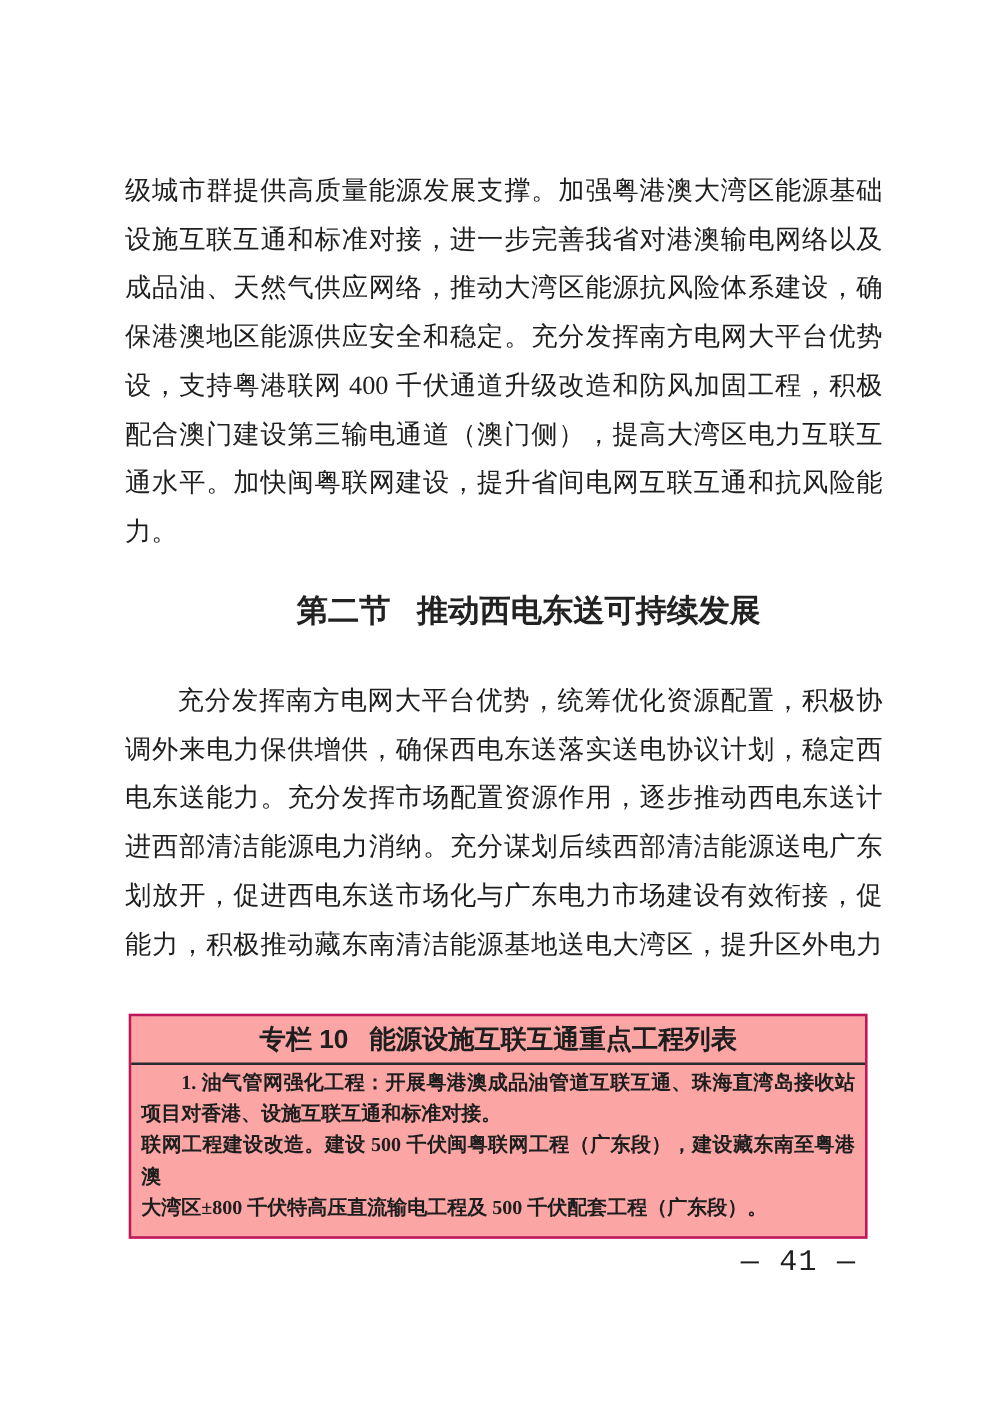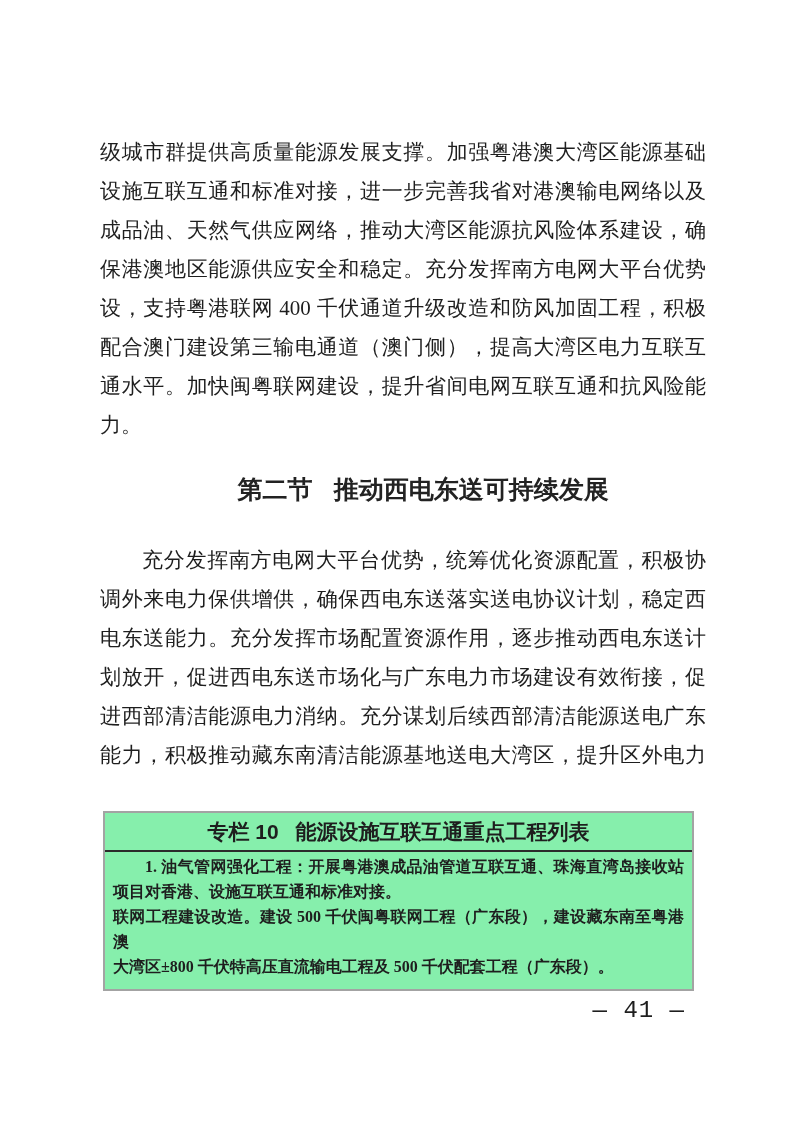--- a/index.html
+++ b/index.html
@@ -16,21 +16,21 @@
   .lline { text-align:left; text-align-last:left; }
   .ind2 { text-indent:2em; }
   .heading {
     position:absolute; left:116px; width:606px; top:466px; margin:4px;
     text-align:center; font-family:"Liberation Sans","DejaVu Sans",sans-serif;
     font-size:25px; font-weight:700; line-height:39px; color:#222222;
   }
   .heading-title { margin-left:0.85em; }
   .callout-box {
     position:absolute; left:103px; top:811px; width:587px;
-    border:2px solid #a3a3a3; background:#86efac;
+    border:2px solid #be185d; background:#fca5a5;
   }
   .box-header {
     height:37px; line-height:37px; border-bottom:2px solid #2b2b2b;
     text-align:center; font-weight:700; font-size:21px; color:#1e1e1e;
     font-family:"Liberation Sans","DejaVu Sans",sans-serif;
   }
   .box-header-title { margin-left:0.8em; }
   .box-body {
     padding:2px 8px 10px; font-size:16px; line-height:25px; font-weight:700;
     color:#1e1e1e;
@@ -57,22 +57,22 @@
   </div>
 
   <h2 class="heading">
     <span>第二节</span><span class="heading-title">推动西电东送可持续发展</span>
   </h2>
 
   <div class="para p2">
     <div class="line jline ind2">充分发挥南方电网大平台优势，统筹优化资源配置，积极协</div>
     <div class="line jline">调外来电力保供增供，确保西电东送落实送电协议计划，稳定西</div>
     <div class="line jline">电东送能力。充分发挥市场配置资源作用，逐步推动西电东送计</div>
+    <div class="line jline">进西部清洁能源电力消纳。充分谋划后续西部清洁能源送电广东</div>
     <div class="line jline">划放开，促进西电东送市场化与广东电力市场建设有效衔接，促</div>
-    <div class="line jline">进西部清洁能源电力消纳。充分谋划后续西部清洁能源送电广东</div>
     <div class="line jline">能力，积极推动藏东南清洁能源基地送电大湾区，提升区外电力</div>
   </div>
 
   <div class="callout-box">
     <div class="box-header">
       <span>专栏 10</span><span class="box-header-title">能源设施互联互通重点工程列表</span>
     </div>
     <div class="box-body">
       <div class="line jline ind2">1. 油气管网强化工程：开展粤港澳成品油管道互联互通、珠海直湾岛接收站</div>
       <div class="line lline">项目对香港、设施互联互通和标准对接。</div>

